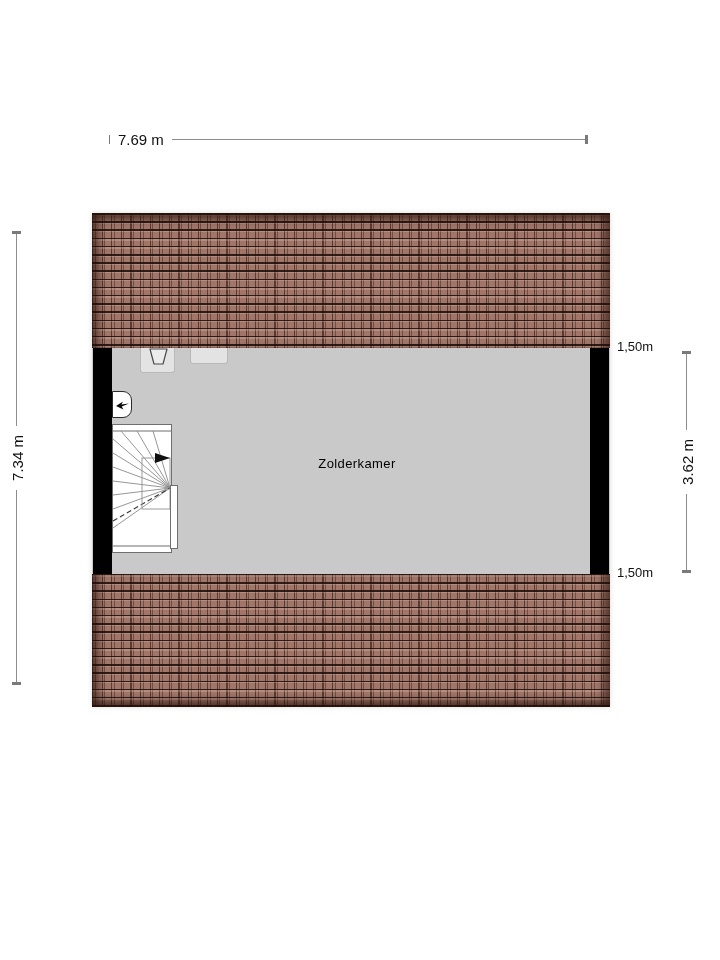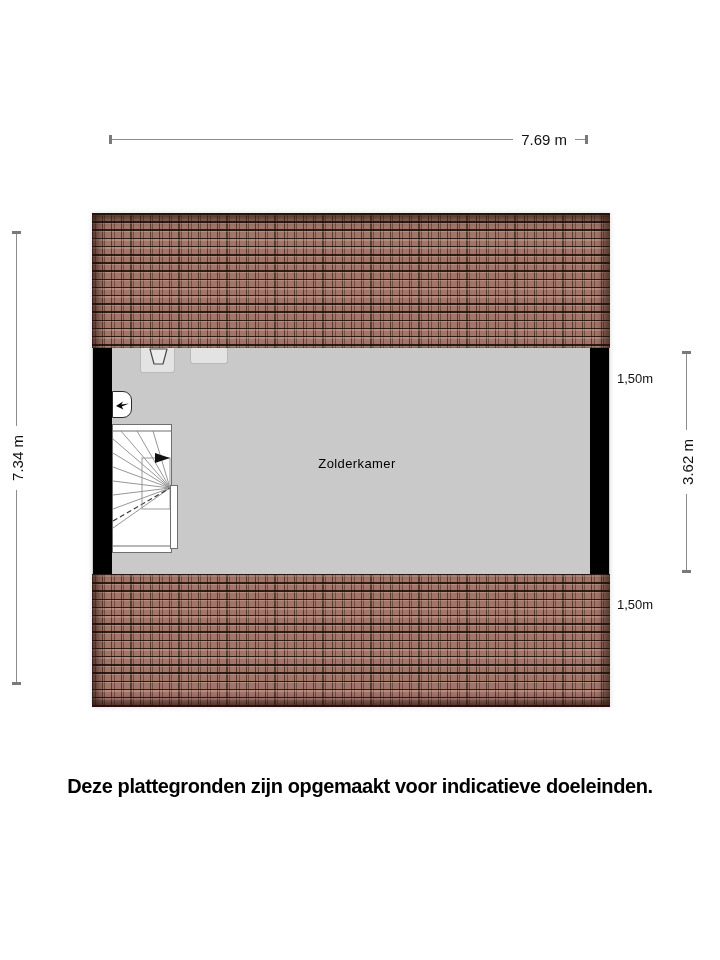--- a/index.html
+++ b/index.html
@@ -8,29 +8,29 @@
     font-family:"Liberation Sans","DejaVu Sans",sans-serif;color:#111;
     overflow:hidden;
   }
   
   .dim{position:absolute;}
   .dim-line-h{position:absolute;left:0;right:0;top:7px;height:1px;background:#8c8c8c;}
   .dim-line-v{position:absolute;top:0;bottom:0;left:4px;width:1px;background:#8c8c8c;}
   .tick-v{position:absolute;width:3px;height:9px;top:3px;background:#7a7a7a;}
   .tick-h{position:absolute;width:9px;height:3px;left:0;background:#7a7a7a;}
   .dim-label-h{
-    position:absolute;left:0;right:12px;top:0;text-align:right;font-size:15px;line-height:15px;
+    position:absolute;left:0;right:12px;top:0;text-align:left;font-size:15px;line-height:15px;
   }
   .dim-label-h span{background:#fff;padding:0 8px;}
   .dim-label-v{
     position:absolute;top:50%;left:50%;
     transform:translate(-50%,-50%) rotate(-90deg);
     background:#fff;padding:0 9px;font-size:15px;white-space:nowrap;
   }
-  .slope-label{position:absolute;font-size:13px;line-height:13px;margin-top:32px;}
+  .slope-label{position:absolute;font-size:13px;line-height:13px;}
 
   
   .plan{
     position:absolute;left:92px;top:213px;width:518px;height:494px;
     box-shadow:0 0 5px rgba(0,0,0,0.15);
   }
   .roof{
     position:absolute;left:0;width:518px;
     background-color:#a17668;
     background-image:
@@ -160,14 +160,13 @@
 
       <polygon points="42,28 57,33 42,38" fill="#101010"></polygon>
     </svg>
   </div>
   <div class="stair-tab"></div>
 </div>
 
 <div class="room-label">Zolderkamer</div>
 
 <div class="disclaimer">
-  <div>Deze plattegronden zijn opgemaakt voor indicatieve doeleinden.</div>
 </div>
 
 </body></html>

